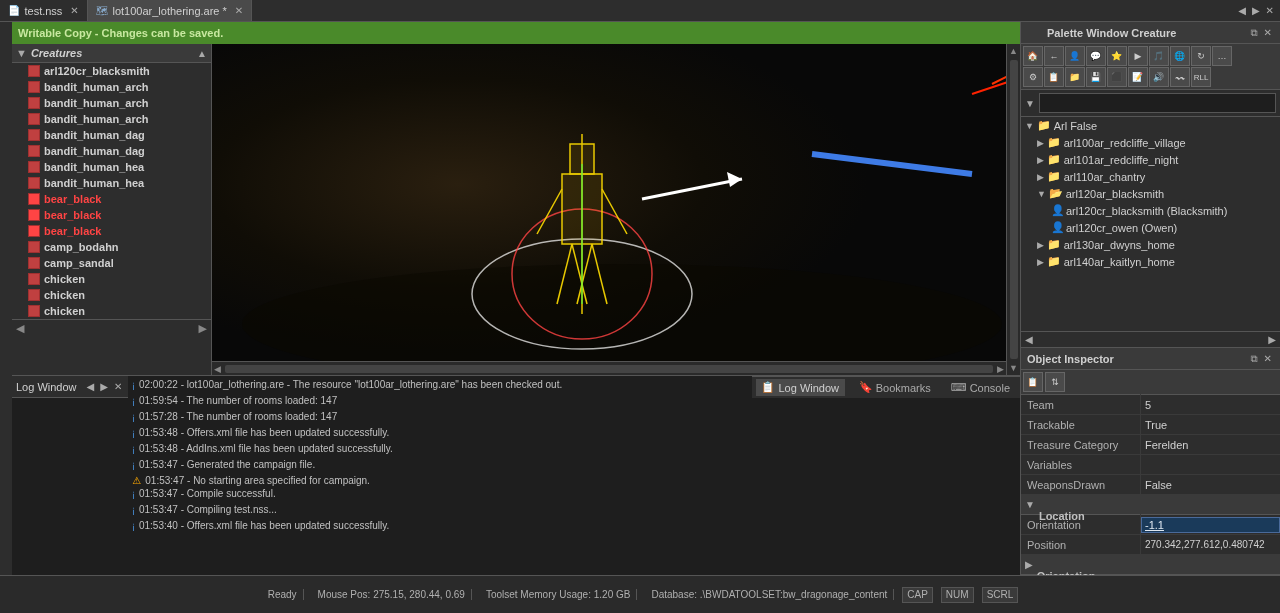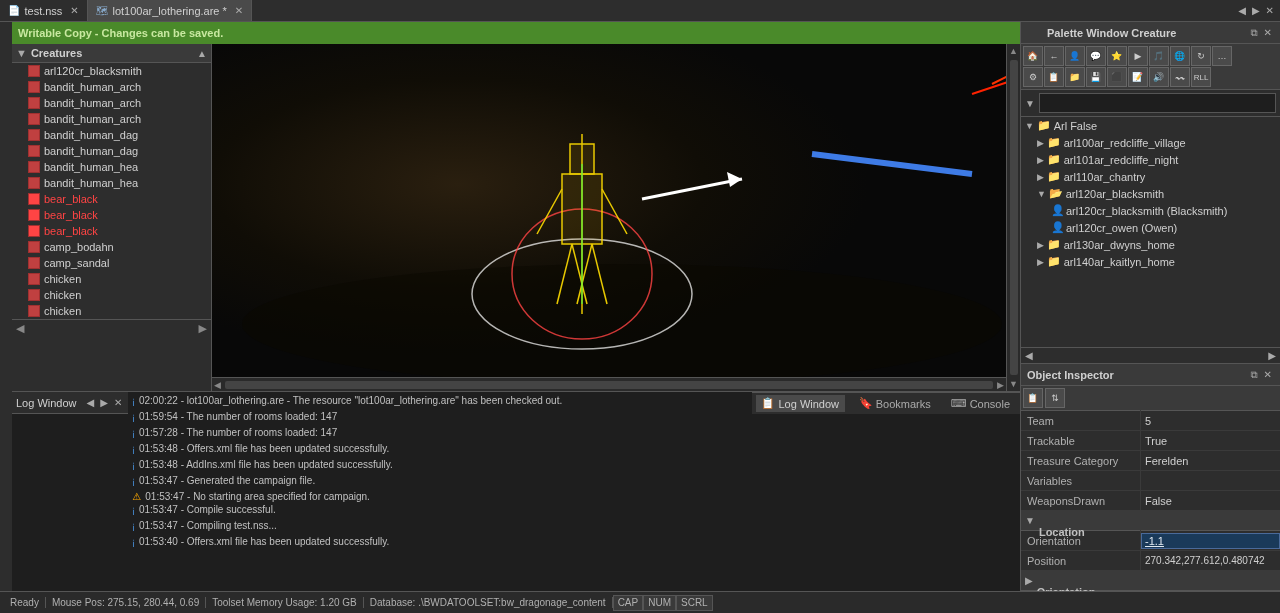--- a/index.html
+++ b/index.html
@@ -11,22 +11,22 @@
     .tab.active { background: #4a4a4a; }
     .tab-close { color: #aaa; font-size: 10px; margin-left: 4px; cursor: pointer; }
 
     
     .writable-bar { background: #4a8a2a; color: #c8e8a0; padding: 3px 6px; font-size: 11px; font-weight: bold; height: 22px; display: flex; align-items: center; }
 
     
     .creature-list { width: 200px; background: #2d2d2d; border-right: 1px solid #555; overflow-y: auto; }
     .creature-list-header { display: flex; align-items: center; padding: 3px 4px; background: #3a3a3a; border-bottom: 1px solid #555; }
     .creature-list-header .expand-icon { color: #aaa; margin-right: 4px; cursor: pointer; }
-    .creature-list-title { font-weight: bold; color: #d0d0d0; }
-    .creature-item { display: flex; align-items: center; padding: 2px 4px 2px 16px; cursor: pointer; white-space: nowrap; overflow: hidden; text-overflow: ellipsis; }
+    .creature-list-title { font-weight: bold; color: #d0d0d0; font-style: italic; }
+    .creature-item { display: flex; align-items: center; padding: 2px 4px 2px 16px; cursor: pointer; white-space: nowrap; overflow: hidden; text-overflow: ellipsis; font-weight: bold; }
     .creature-item.red-icon { color: #ff4444; }
     .creature-item.normal { color: #d0d0d0; }
     .creature-icon { width: 12px; height: 12px; background: #c04040; border: 1px solid #a03030; margin-right: 4px; flex-shrink: 0; display: inline-block; }
 
     
     .viewport { flex: 1; background: #1a1a1a; position: relative; overflow: hidden; }
 
     
     .log-panel { height: 200px; background: #1e1e1e; border-top: 1px solid #555; display: flex; flex-direction: row; }
     .log-header { display: flex; align-items: center; background: #2d2d2d; border-bottom: 1px solid #555; height: 22px; padding: 0 4px; gap: 8px; }
@@ -75,21 +75,21 @@
     .inspector-body { background: #2d2d2d; }
     .prop-row { display: flex; align-items: center; border-bottom: 1px solid #3a3a3a; height: 20px; }
     .prop-label { width: 120px; padding: 12px 6px; color: #b0b0b0; flex-shrink: 0; border-right: 1px solid #3a3a3a; font-size: 11px; }
     .prop-value { flex: 1; padding: 2px 4px; color: #d0d0d0; font-size: 11px; }
     .prop-section { background: #3a3a3a; display: flex; align-items: center; padding: 2px 4px; height: 20px; border-bottom: 1px solid #555; cursor: pointer; }
     .prop-section-label { color: #c0c0c0; font-size: 11px; font-weight: bold; margin-top: 22px; }
     .prop-section-expand { color: #aaa; margin-right: 4px; font-size: 10px; }
     .prop-value-input { background: #1a3a5a; border: 1px solid #4a6a9a; color: #e0e8f0; padding: 1px 3px; font-size: 11px; width: 100%; text-decoration: underline; }
 
     
-    .status-bar { background: #2a2a2a; border-top: 1px solid #555; height: 22px; display: flex; align-items: center; padding: 0 4px; font-size: 10px; color: #b0b0b0; }
+    .status-bar { background: #2a2a2a; border-top: 1px solid #555; height: 38px; display: flex; align-items: center; padding: 0 4px; gap: 8px; font-size: 10px; color: #b0b0b0; justify-content: center; }
     .status-segment { padding: 0 6px; border-right: 1px solid #555; }
     .status-segment:last-child { border-right: none; }
     .status-btn { background: #3a3a3a; border: 1px solid #555; color: #b0b0b0; padding: 0 4px; font-size: 10px; cursor: pointer; height: 16px; }
 
     
     .vp-content { position: relative; width: 100%; height: 100%; overflow: hidden; }
     .vp-bg { position: absolute; inset: 0; background: radial-gradient(ellipse at 30% 40%, #2a1f0f 0%, #151008 40%, #080808 100%); }
 
     .vp-right-scroll { position: absolute; right: 0; top: 0; bottom: 0; width: 14px; background: #2a2a2a; border-left: 1px solid #555; display: flex; flex-direction: column; align-items: center; }
     .vp-bottom-scroll { position: absolute; bottom: 0; left: 0; right: 14px; height: 14px; background: #2a2a2a; border-top: 1px solid #555; display: flex; align-items: center; }

